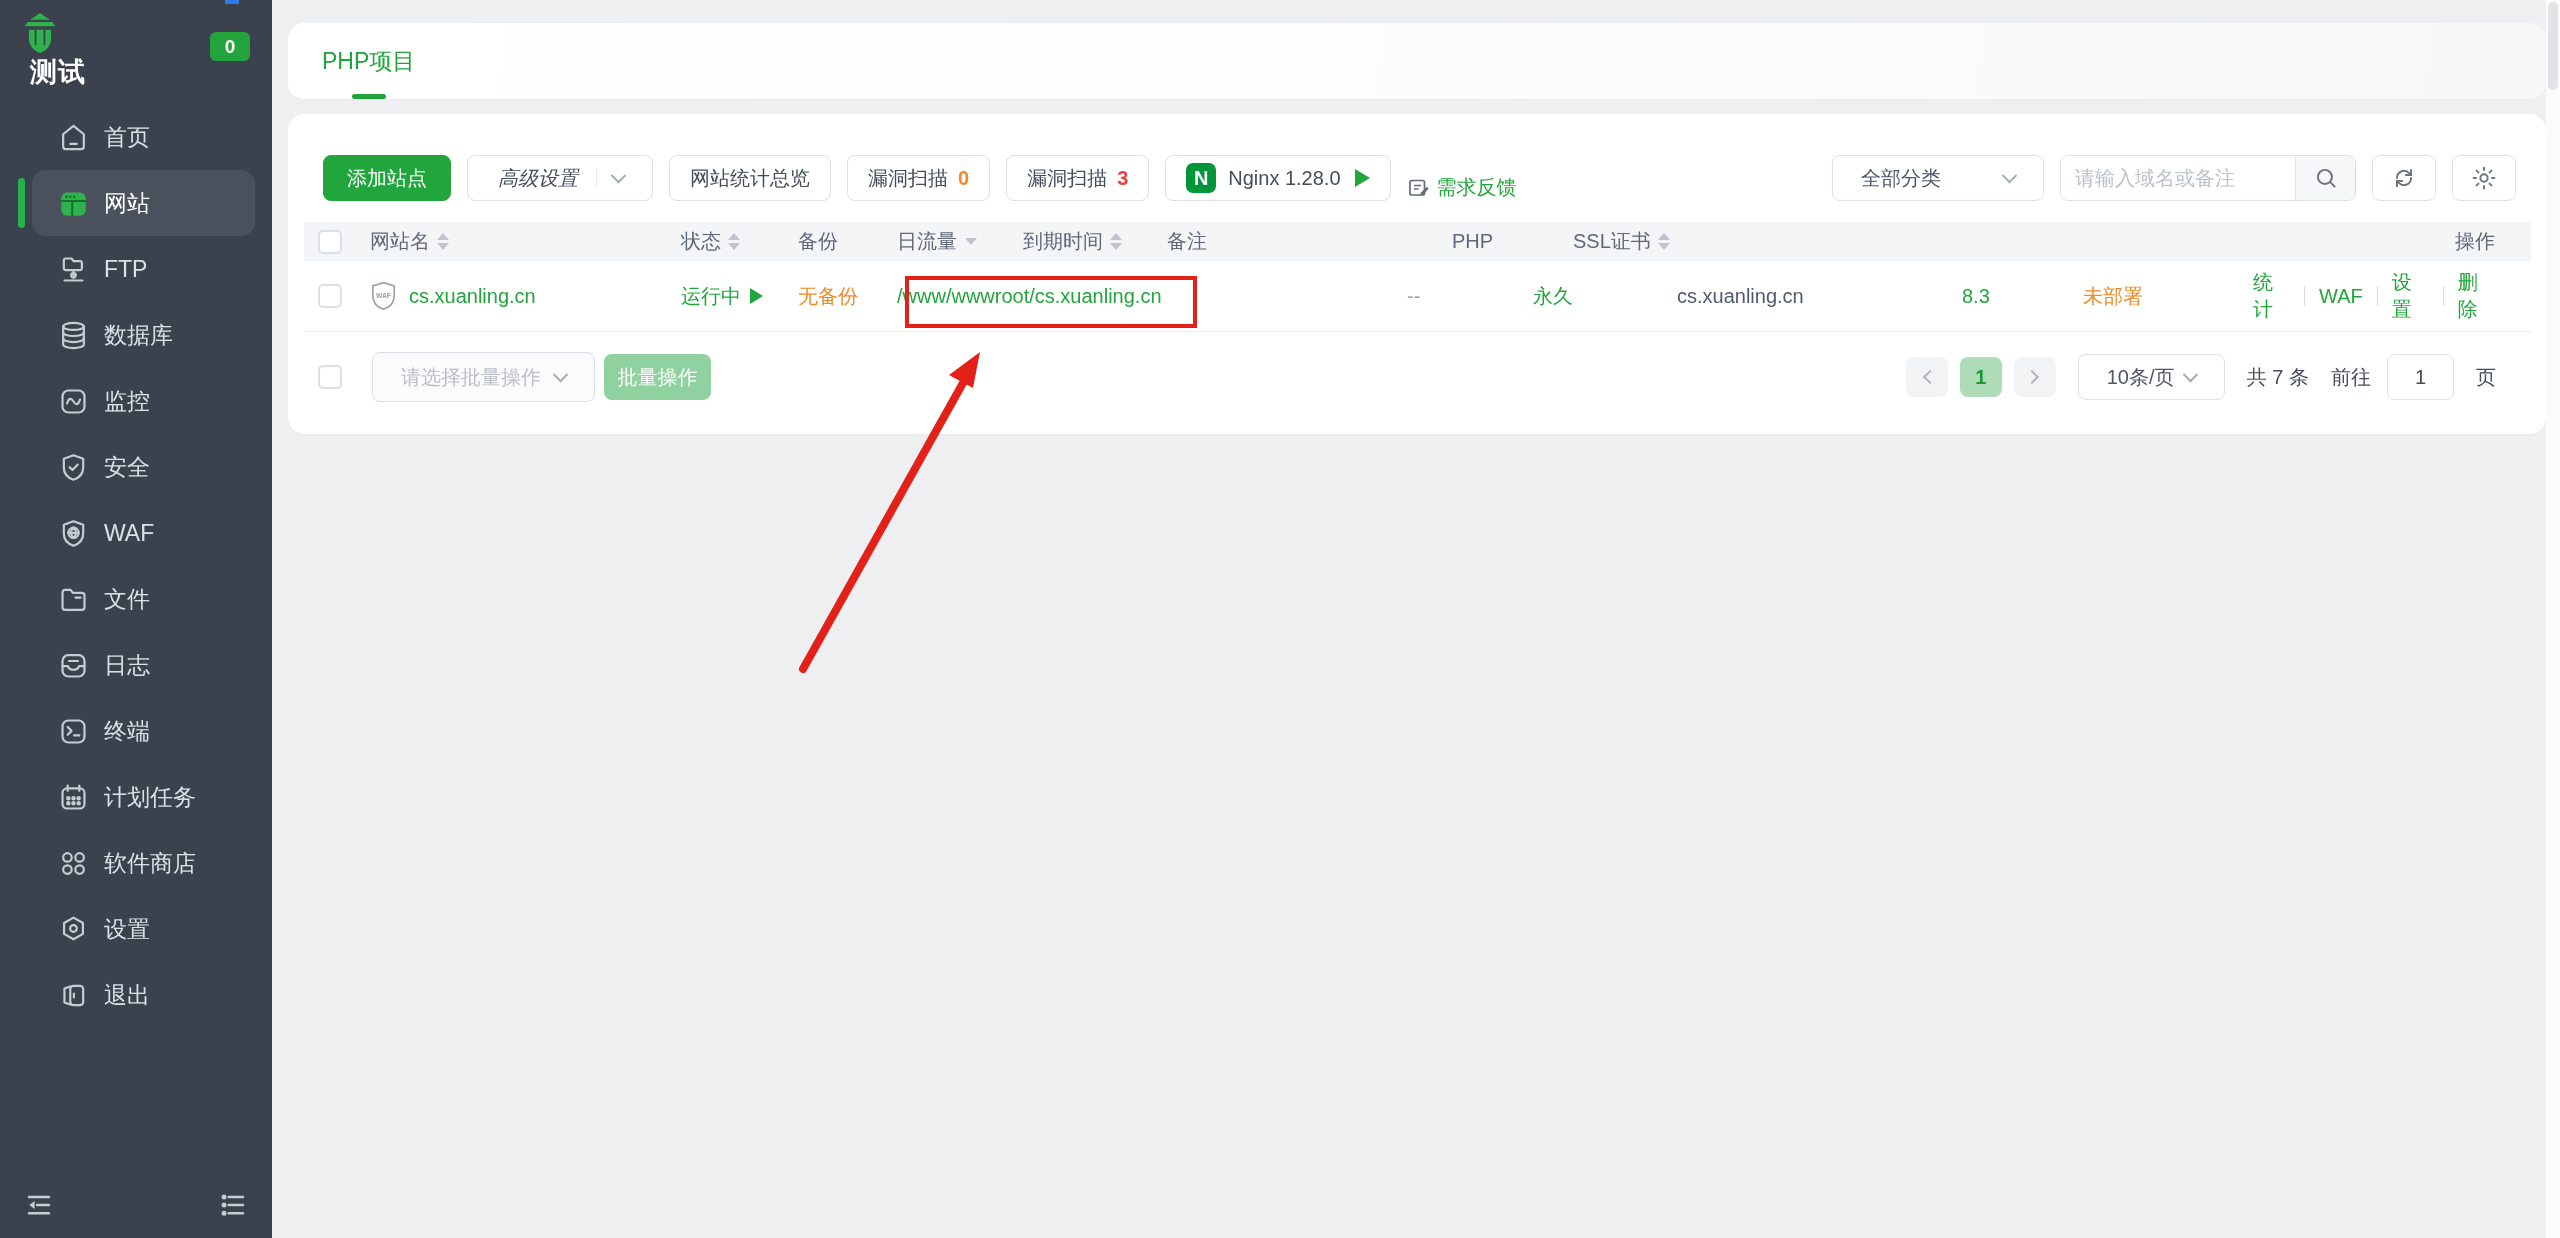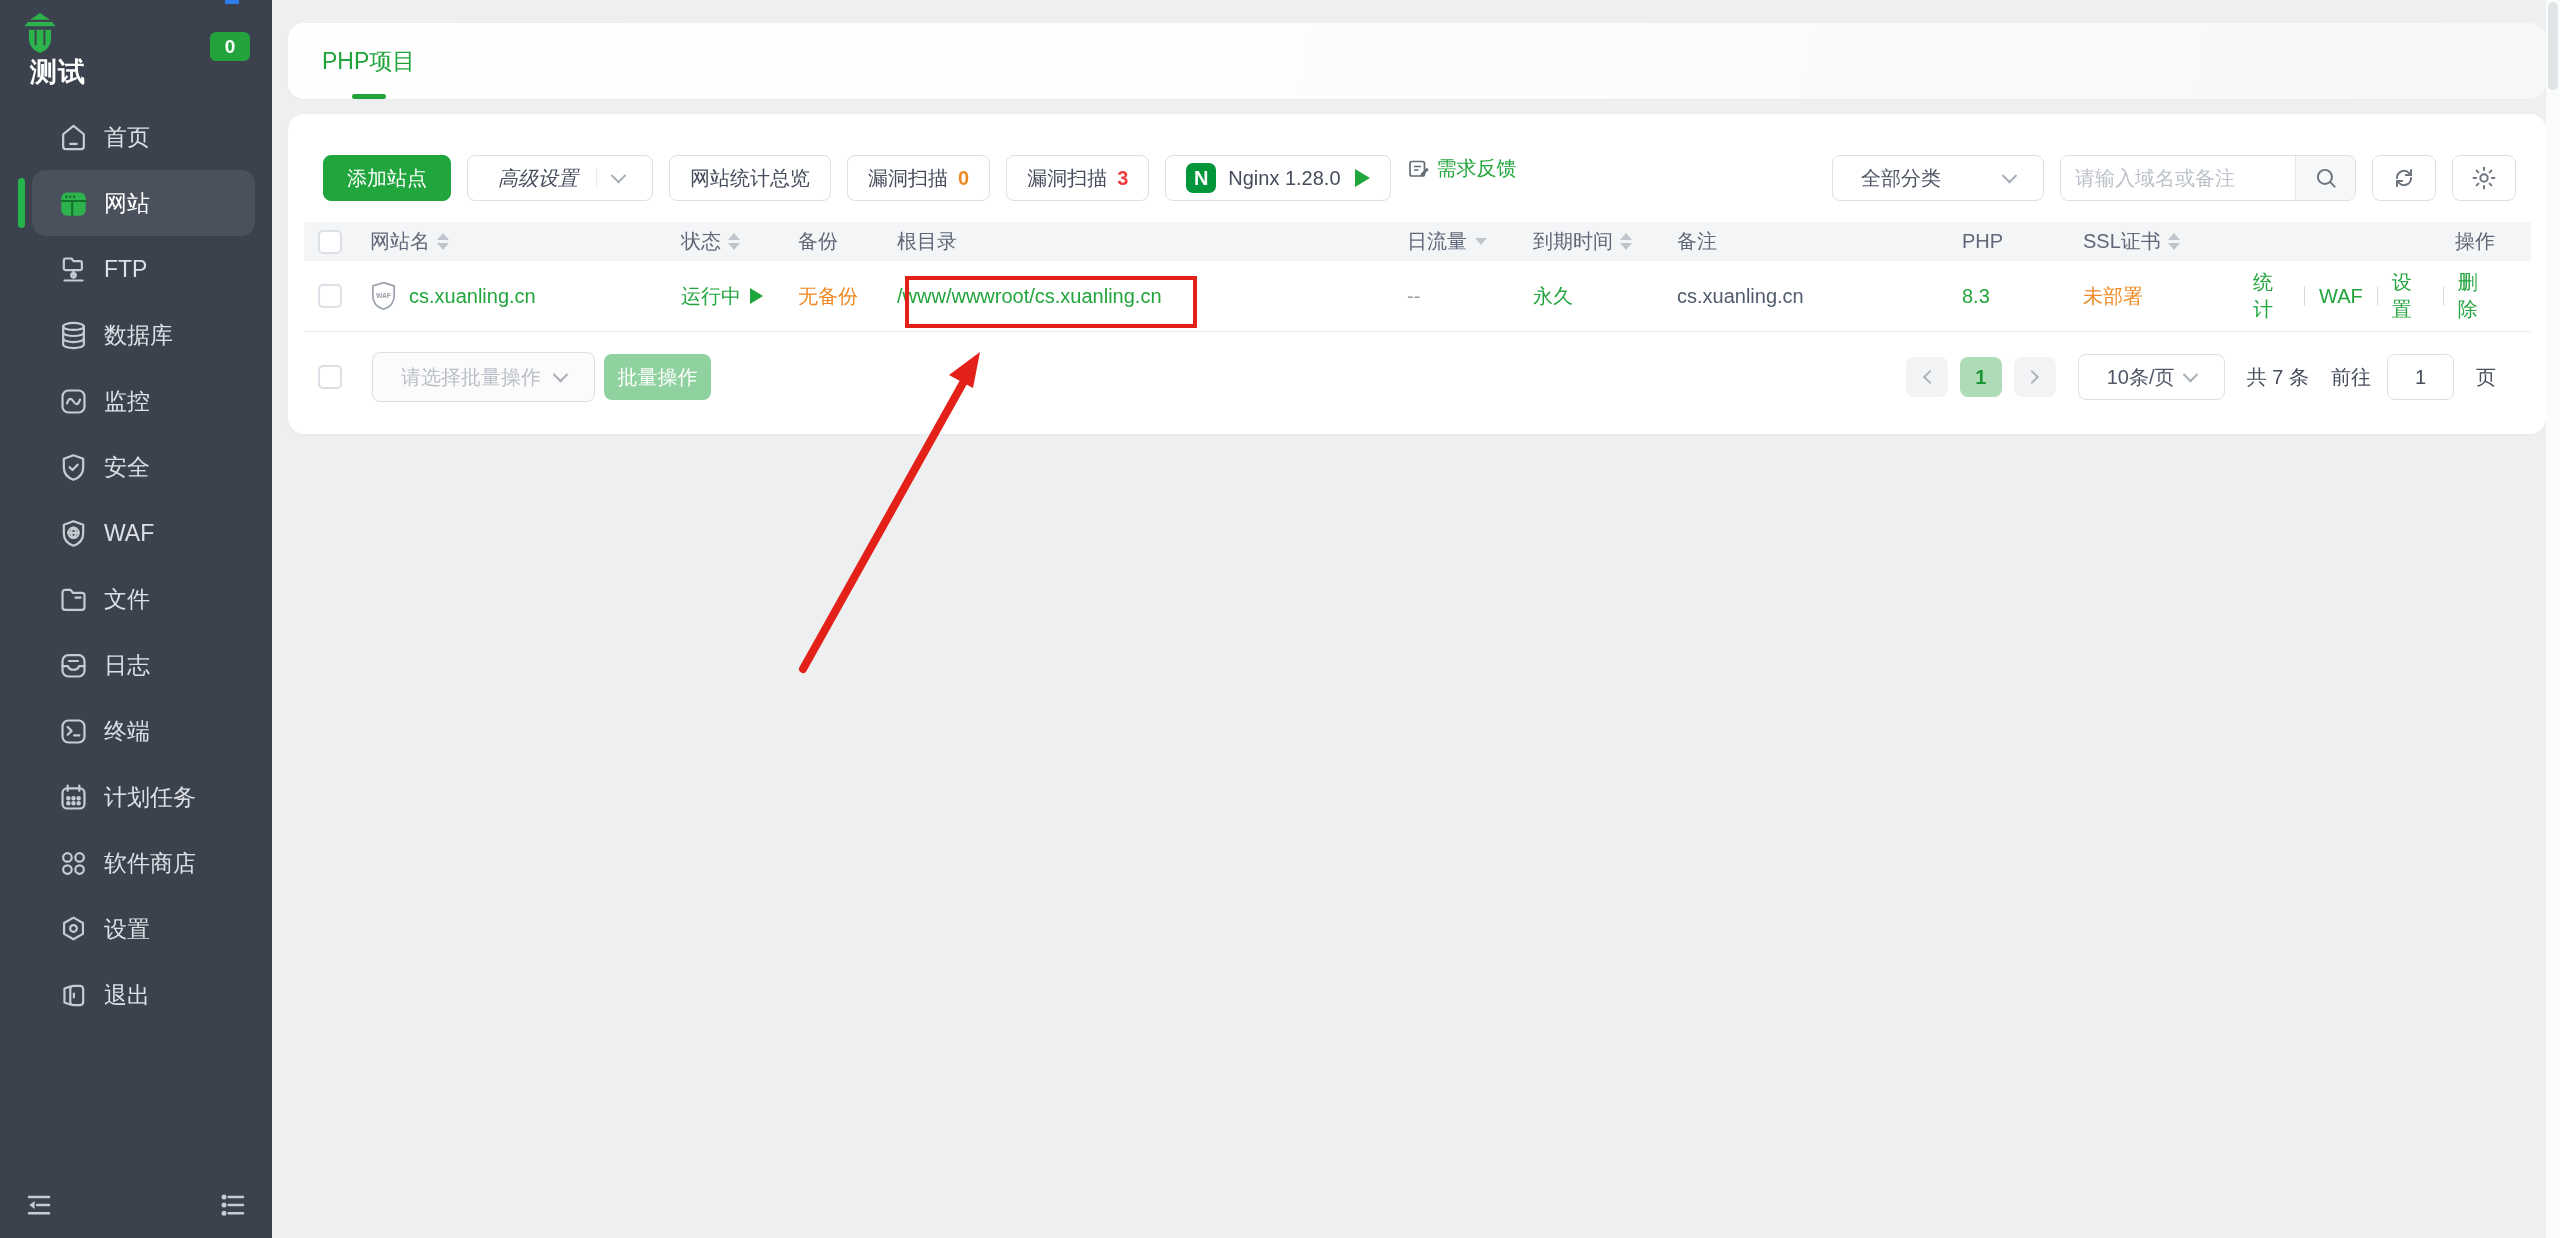--- a/index.html
+++ b/index.html
@@ -30,21 +30,21 @@
   .tabbar { position:absolute; left:16px; top:23px; width:2258px; height:76px; border-radius:16px;
     background:linear-gradient(100deg,#ffffff 0%,#fdfdfd 45%,#f6f8f7 100%); box-shadow:0 1px 2px rgba(0,0,0,0.02); }
   .tab { position:absolute; left:34px; top:0; height:76px; display:flex; align-items:center; }
   .tab-label { color:#21a33c; font-size:23px; }
   .tab-underline { position:absolute; left:50%; transform:translateX(-50%); bottom:0; width:34px; height:5px; border-radius:3px; background:#21a33c; }
 
   .content-card { position:absolute; left:16px; top:114px; width:2258px; height:320px; border-radius:16px; background:#fff;
     box-shadow:0 1px 3px rgba(0,0,0,0.03); }
 
   
-  .toolbar { position:absolute; left:35px; right:30px; top:41px; height:46px; display:flex; align-items:flex-start; }
+  .toolbar { position:absolute; left:35px; right:30px; top:41px; height:46px; display:flex; align-items:flex-end; }
   .btn { height:46px; border:1px solid #dcdfe6; background:#fff; border-radius:8px; display:flex; align-items:center;
     padding:0 20px; font-size:20px; color:#454c5b; margin-right:16px; cursor:pointer; white-space:nowrap; }
   .btn-primary { background:#21a53d; border-color:#21a53d; color:#fff; padding:0 23px; }
   .btn .cnt-orange { color:#f08a24; font-weight:bold; margin-left:10px; }
   .btn .cnt-red { color:#f03e3e; font-weight:bold; margin-left:10px; }
   .btn-split { padding:12px;font-style:italic; }
   .btn-split .split-label { padding:0 18px; }
   .btn-split .split-chev { width:44px; height:100%; border-left:1px solid #e6e9ee; display:flex; align-items:center; justify-content:center; }
   .chev { width:11px; height:11px; border-right:2px solid #a8aeb8; border-bottom:2px solid #a8aeb8; transform:rotate(45deg) translate(-2px,-2px); }
   .nx-badge { width:30px; height:30px; border-radius:7px; background:#009639; color:#fff; font-weight:bold; font-size:20px;
@@ -377,21 +377,20 @@
             </span>
         </div>
         <div class="c-status th-flex">
           <span>状态</span>
           <span class="sort">
               <i class="up"></i>
               <i class="dn"></i>
             </span>
         </div>
         <div class="c-backup">备份</div>
-        <div class="c-root">根目录</div>
         <div class="c-traffic">
           <span>日流量</span>
           <span class="caret-dn"></span>
         </div>
         <div class="c-expire th-flex">
           <span>到期时间</span>
           <span class="sort">
               <i class="up"></i>
               <i class="dn"></i>
             </span>

